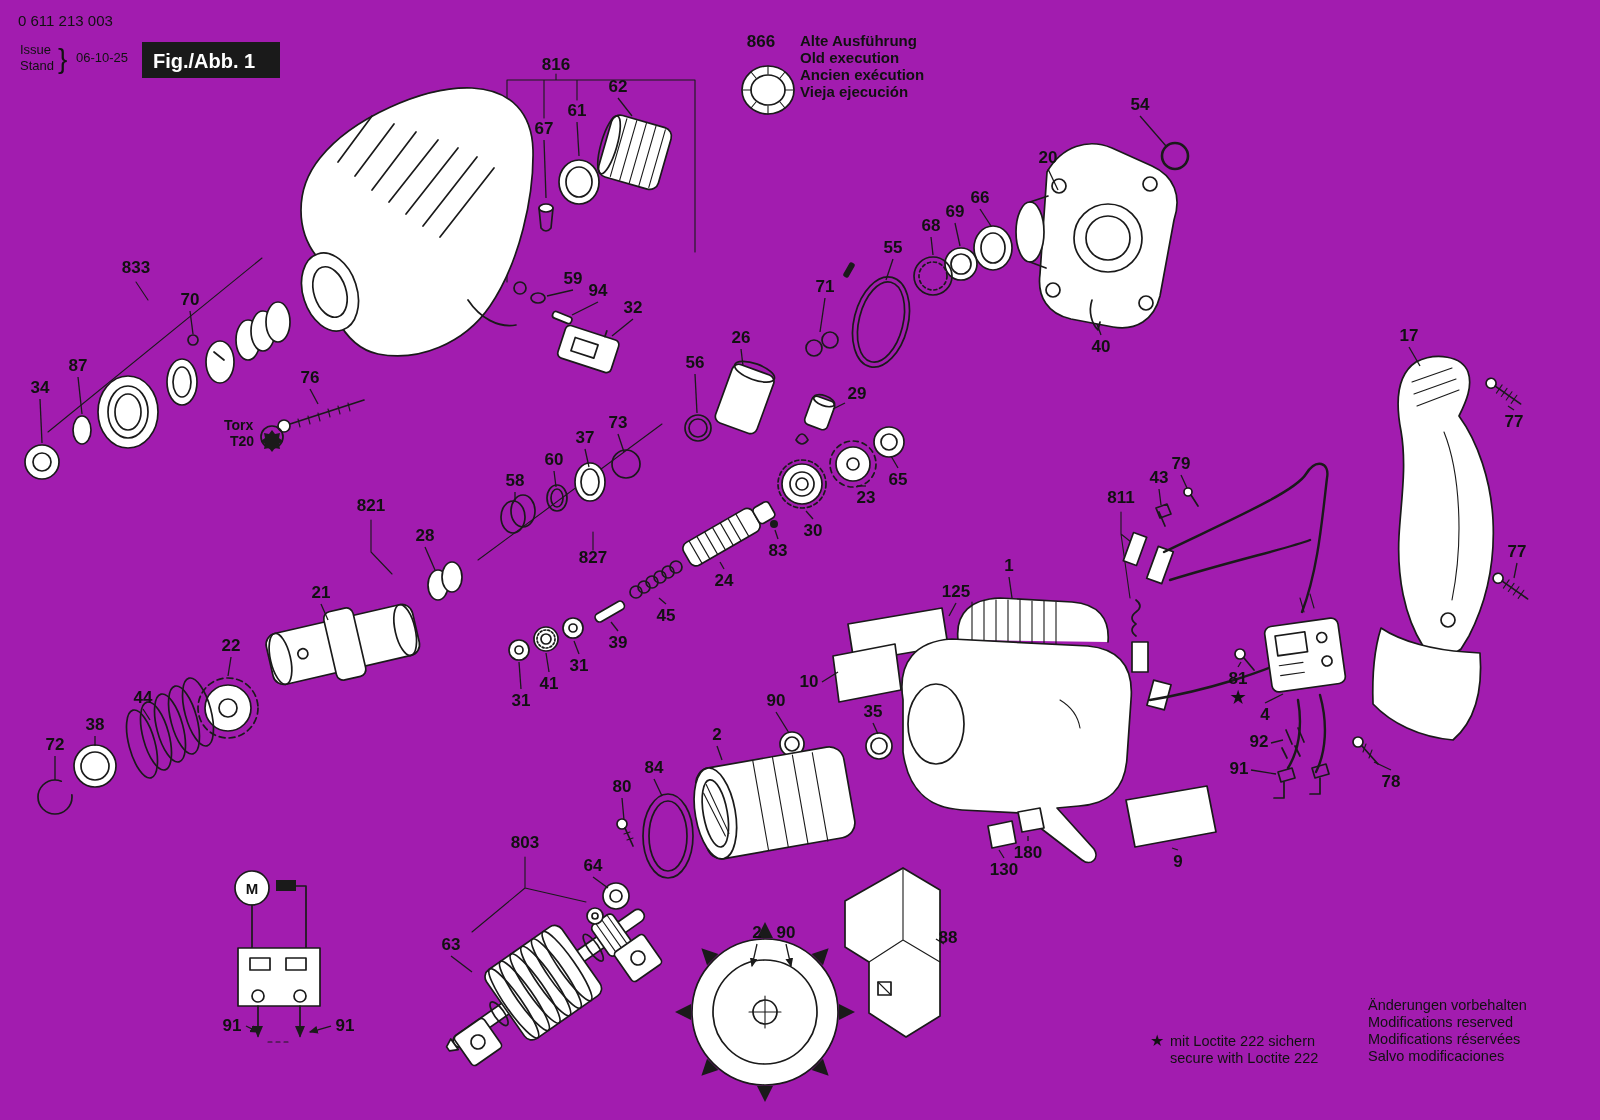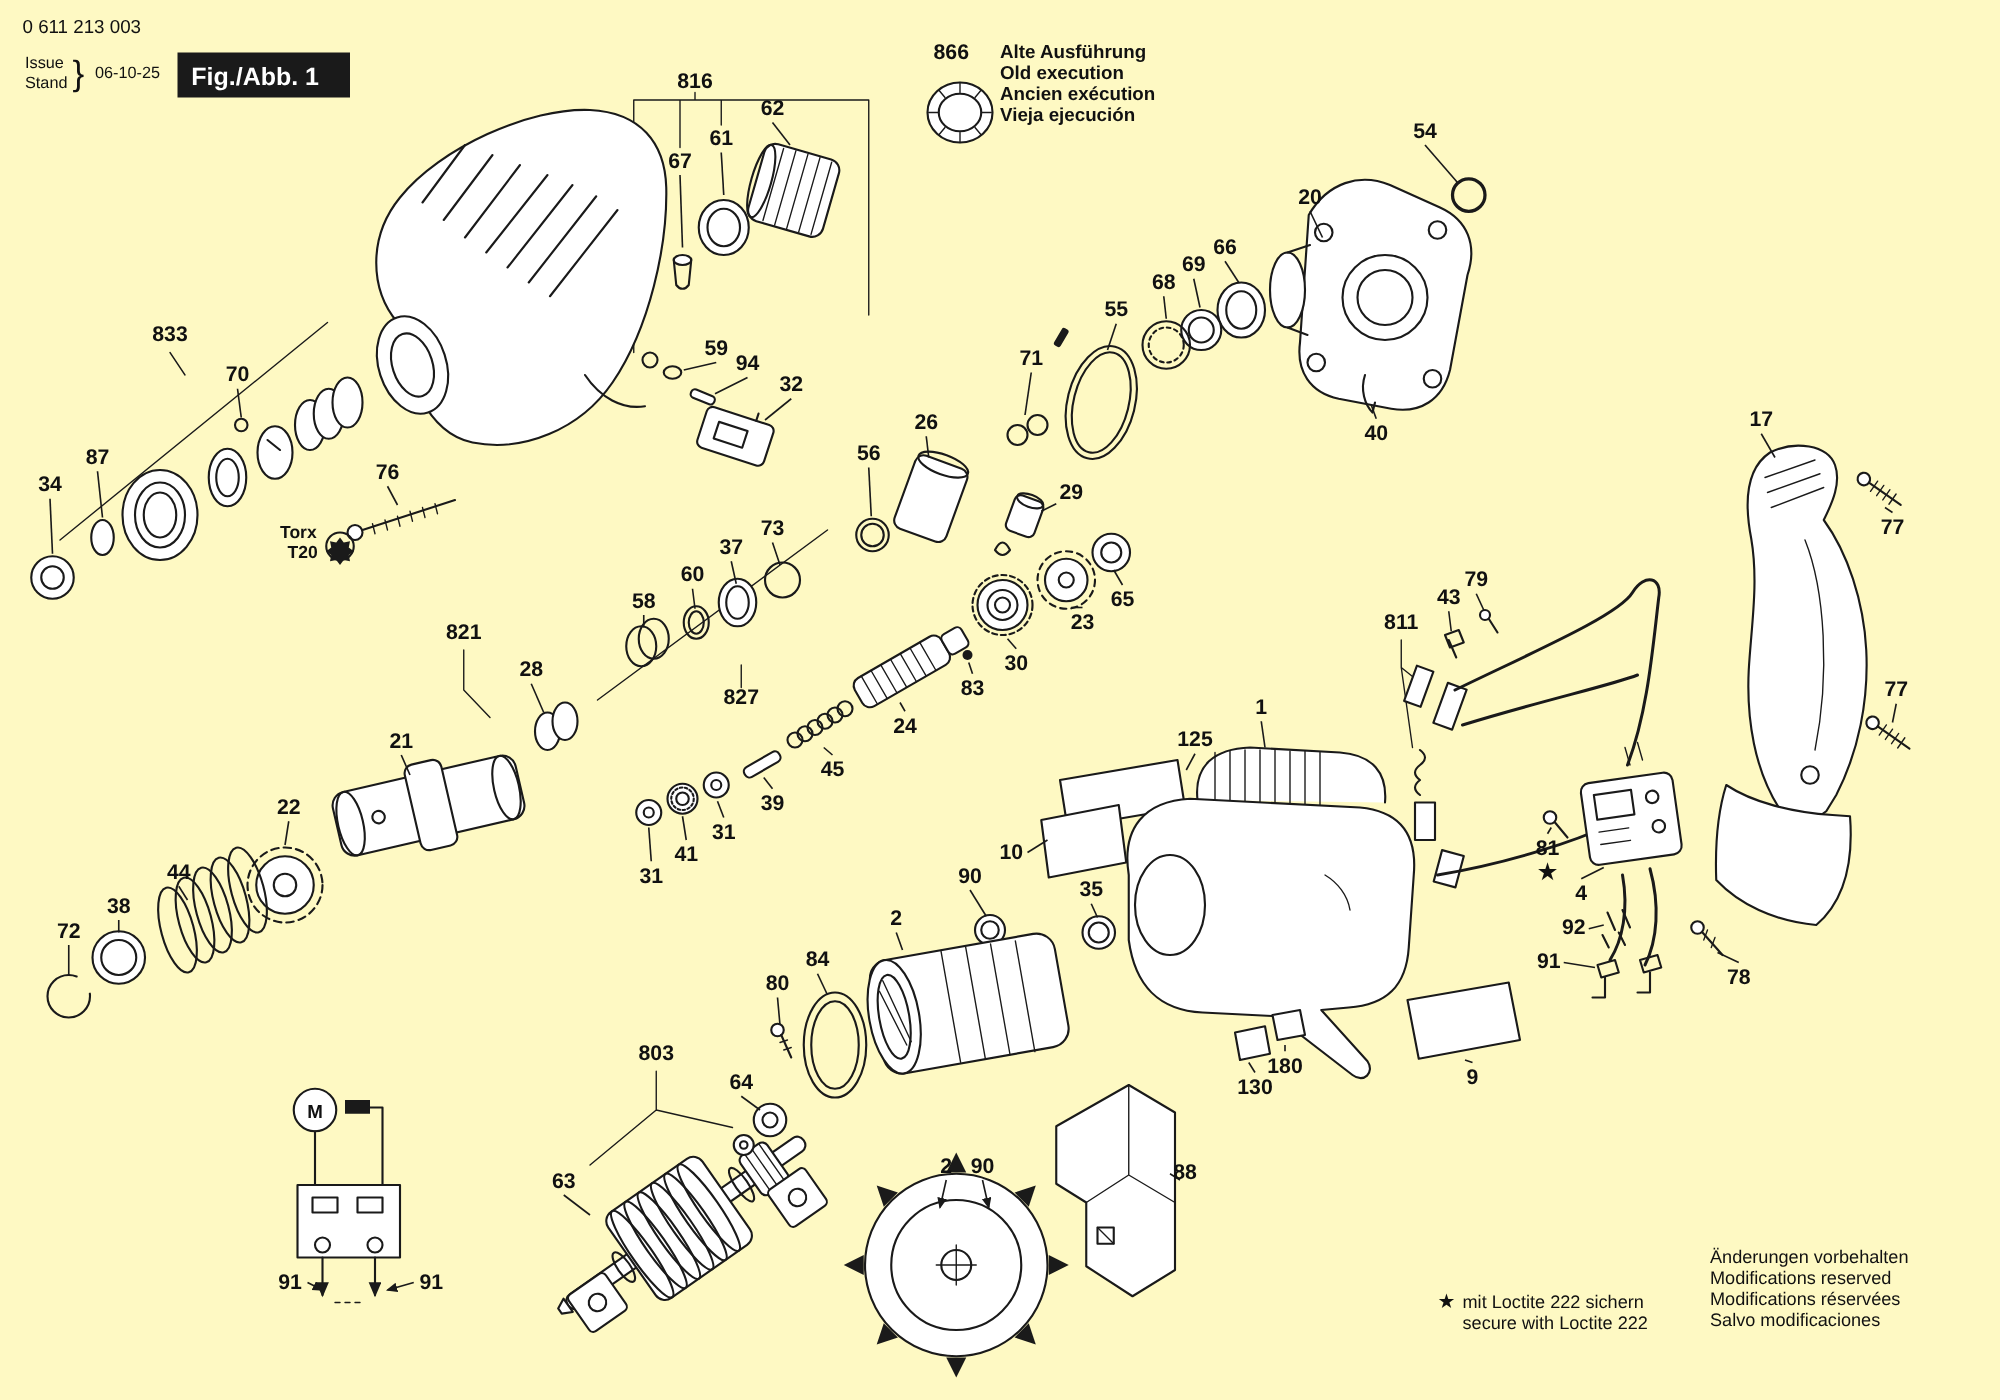--- a/index.html
+++ b/index.html
@@ -1,16 +1,16 @@
 <!DOCTYPE html>
 <html><head>
 <meta charset="utf-8">
 <style>
   html,body{margin:0;padding:0;background:#ffffff;}
-  .page{position:relative;width:1600px;height:1120px;background:#fef9c3;overflow:hidden;
+  .page{position:relative;width:1600px;height:1120px;background:#a21caf;overflow:hidden;
         font-family:"Liberation Sans",sans-serif;}
   svg{display:block;}
   svg text{fill:#111;font-family:"Liberation Sans",sans-serif;}
   .s{fill:none;stroke:#1a1a1a;stroke-width:1.7;stroke-linecap:round;stroke-linejoin:round;}
   .fw{fill:#ffffff;}
   .fb{fill:#1a1a1a;stroke:none;}
   .thin{stroke-width:1.1;}
   .thick{stroke-width:2.6;}
   #leader-lines line{stroke:#1a1a1a;stroke-width:1.3;}
   #callout-labels text{font-size:17px;font-weight:bold;}

